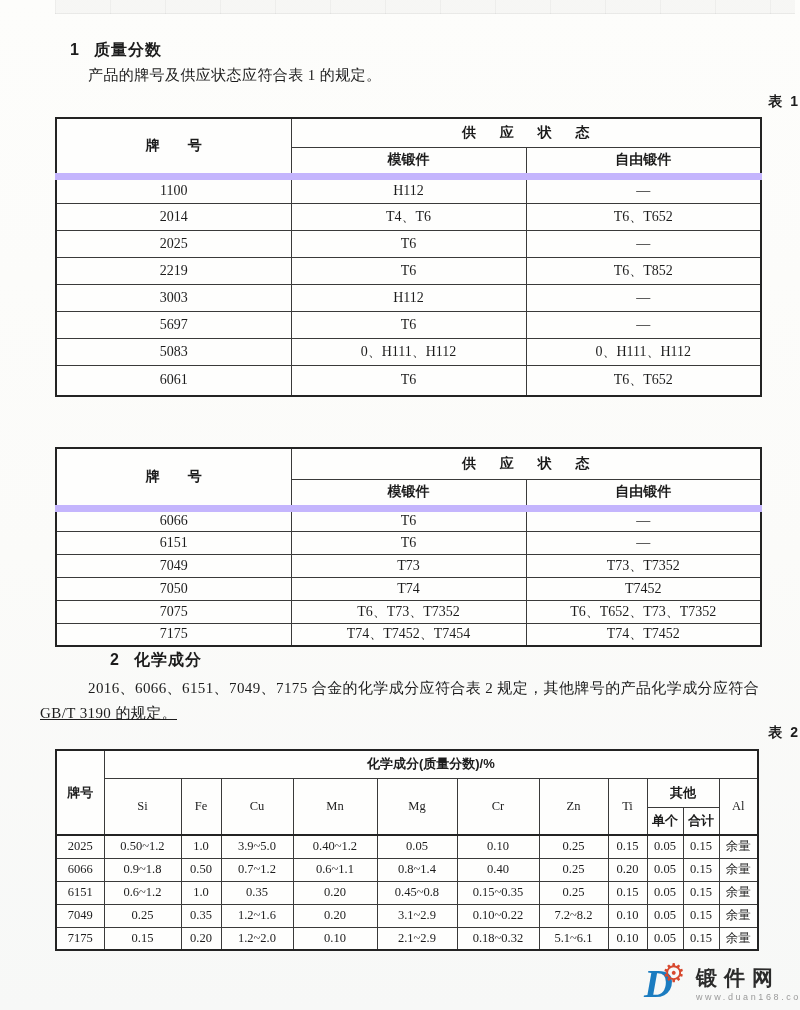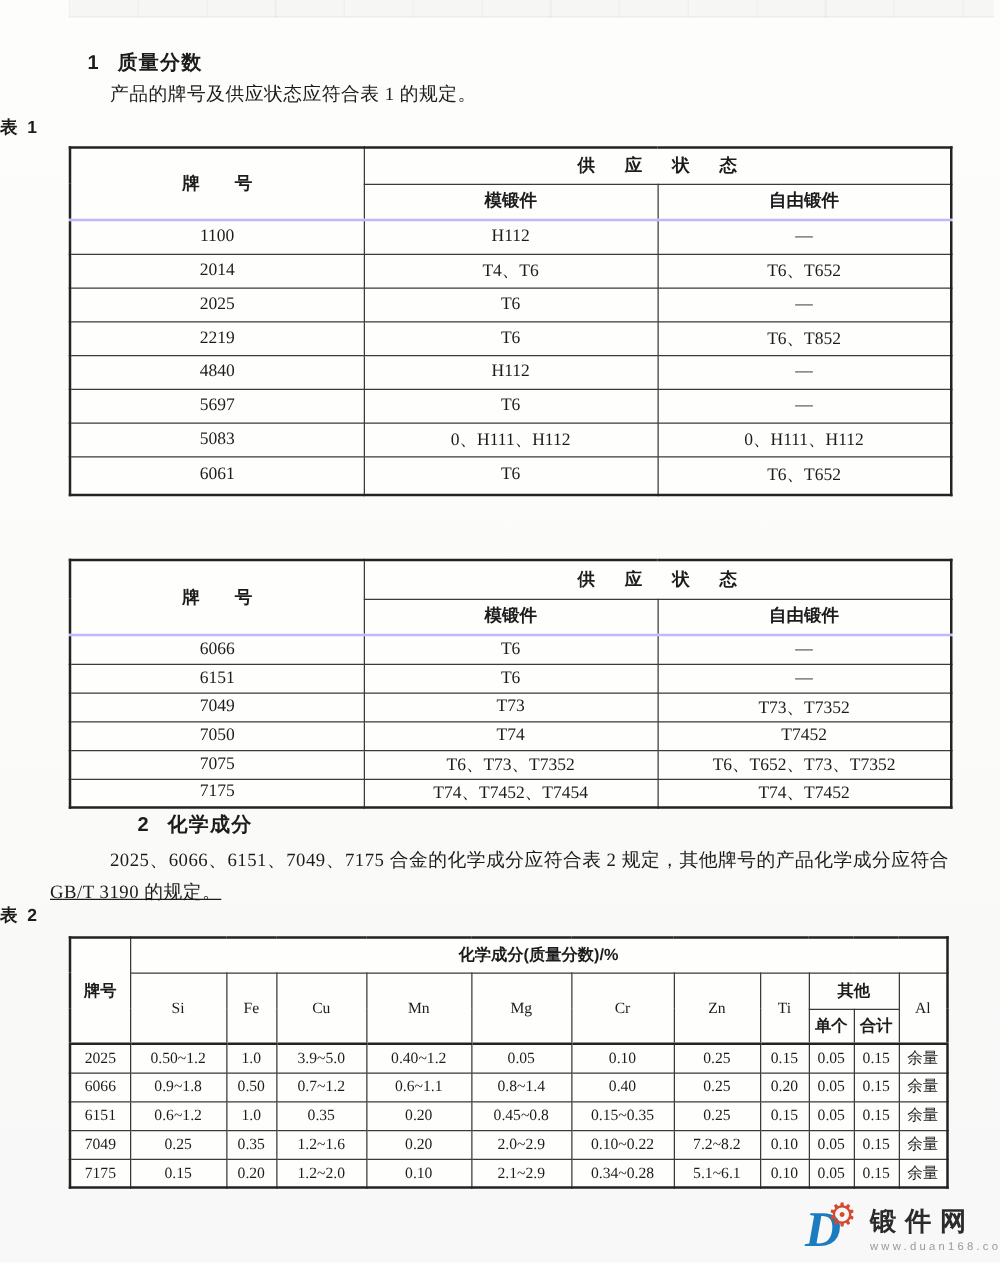--- a/index.html
+++ b/index.html
@@ -18,35 +18,35 @@
   .sec{
     position:absolute;left:70px;
     font-family:"Liberation Sans","DejaVu Sans",sans-serif;
     font-weight:700;font-size:16px;letter-spacing:1px;white-space:nowrap;
   }
   .sec .num{margin-right:14px;}
   .para{
     position:absolute;margin:0;font-size:15px;letter-spacing:.4px;white-space:nowrap;
   }
   .tcap{
-    position:absolute;left:0;width:800px;text-align:left;
+    position:absolute;left:0;width:800px;text-align:right;
     font-family:"Liberation Sans","DejaVu Sans",sans-serif;
     font-weight:700;font-size:14px;letter-spacing:2px;
   }
   table.t{
     position:absolute;border-collapse:collapse;table-layout:fixed;
     background:#fefefd;
   }
   table.t td{
     border:1px solid #3a3a3a;text-align:center;vertical-align:middle;
     padding:0;overflow:hidden;white-space:nowrap;
   }
   table.t1 td{font-size:14px;}
   table.t1{border:2px solid #232323;}
-  table.t1 tbody tr:first-child td{border-top:2px solid #c4b5fd;}
+  table.t1 tbody tr:first-child td{border-top:7px solid #c4b5fd;}
   table.t2{border:2px solid #232323;}
   table.t2 tbody tr:first-child td{border-top:2px solid #232323;}
   table.t2 td{font-size:12.5px;}
   td.hd{
     font-family:"Liberation Sans","DejaVu Sans",sans-serif;
     font-weight:700;font-size:14px;
   }
   table.t2 td.hd{font-size:13px;}
   td.sp{letter-spacing:10px;text-indent:10px;}
   td.el{font-size:13.5px;}
@@ -122,21 +122,21 @@
           <td>2025</td>
           <td>T6</td>
           <td>—</td>
         </tr>
       <tr style="height:27px">
           <td>2219</td>
           <td>T6</td>
           <td>T6、T852</td>
         </tr>
       <tr style="height:27px">
-          <td>4840</td>
+          <td>3003</td>
           <td>H112</td>
           <td>—</td>
         </tr>
       <tr style="height:27px">
           <td>5697</td>
           <td>T6</td>
           <td>—</td>
         </tr>
       <tr style="height:27px">
           <td>5083</td>
@@ -198,21 +198,21 @@
           <td>T74、T7452、T7454</td>
           <td>T74、T7452</td>
         </tr>
     </tbody>
   </table>
 
   <div class="sec" style="top:650px;margin-left:40px;">
     <span class="num">2</span><span>化学成分</span>
   </div>
 
-  <p class="para" style="left:88px;top:679px;">2025、6066、6151、7049、7175 合金的化学成分应符合表 2 规定，其他牌号的产品化学成分应符合</p>
+  <p class="para" style="left:88px;top:679px;">2016、6066、6151、7049、7175 合金的化学成分应符合表 2 规定，其他牌号的产品化学成分应符合</p>
   <p class="para" style="left:40px;top:704px;text-decoration:underline;">GB/T 3190 的规定。</p>
 
   <div class="tcap" style="top:724px;">表 2</div>
 
   <table class="t t2" style="left:55px;top:749px;width:702px;">
     <colgroup>
       <col style="width:48px">
         <col style="width:77px">
         <col style="width:40px">
         <col style="width:72px">
@@ -289,36 +289,36 @@
           <td>0.05</td>
           <td>0.15</td>
           <td>余量</td>
       </tr>
       <tr style="height:23px">
         <td>7049</td>
           <td>0.25</td>
           <td>0.35</td>
           <td>1.2~1.6</td>
           <td>0.20</td>
-          <td>2.0~2.9</td>
+          <td>3.1~2.9</td>
           <td>0.10~0.22</td>
           <td>7.2~8.2</td>
           <td>0.10</td>
           <td>0.05</td>
           <td>0.15</td>
           <td>余量</td>
       </tr>
       <tr style="height:23px">
         <td>7175</td>
           <td>0.15</td>
           <td>0.20</td>
           <td>1.2~2.0</td>
           <td>0.10</td>
           <td>2.1~2.9</td>
-          <td>0.34~0.28</td>
+          <td>0.18~0.32</td>
           <td>5.1~6.1</td>
           <td>0.10</td>
           <td>0.05</td>
           <td>0.15</td>
           <td>余量</td>
       </tr>
     </tbody>
   </table>
 
   <div class="logo">

